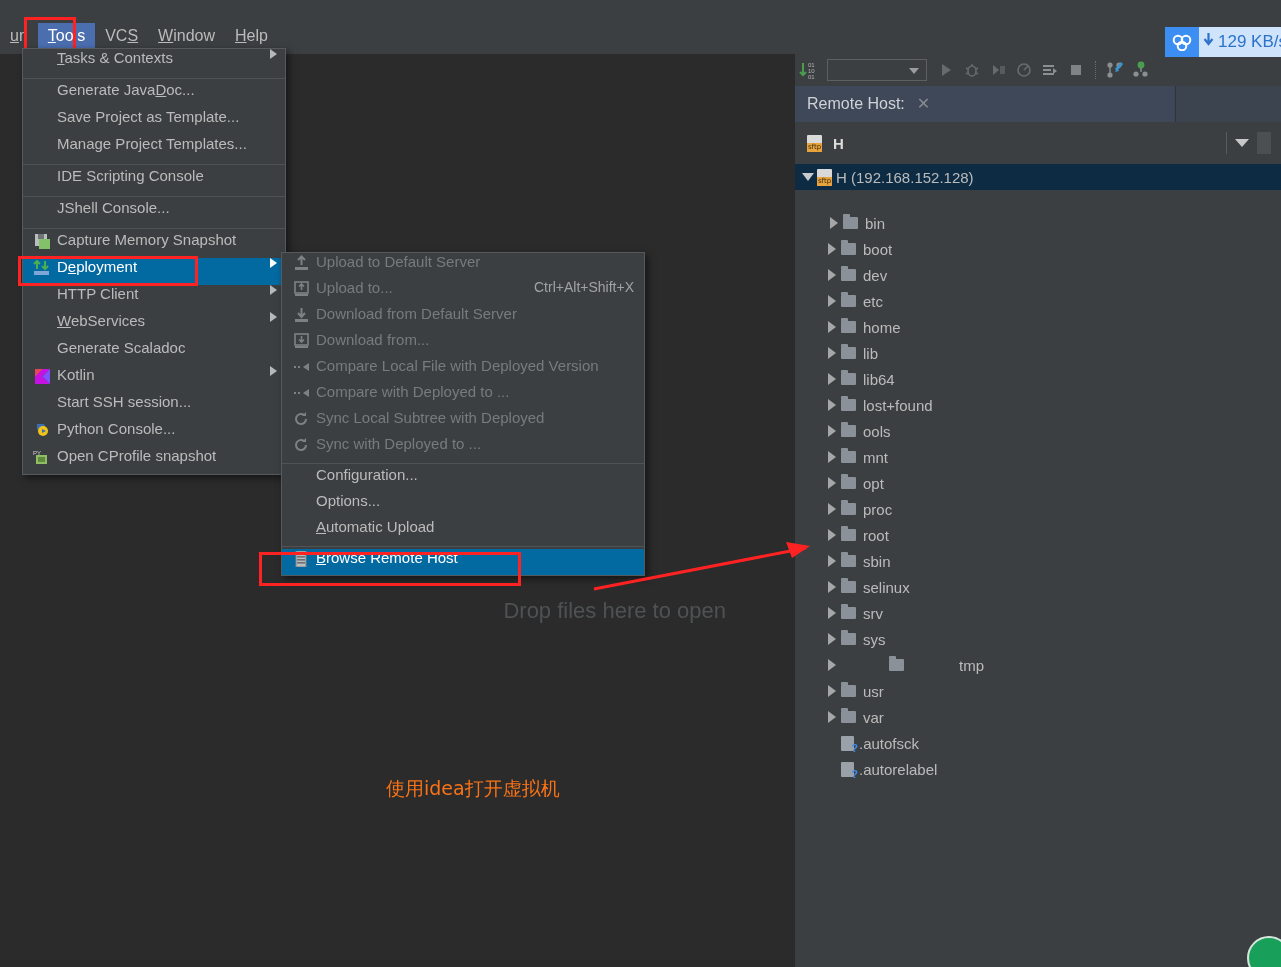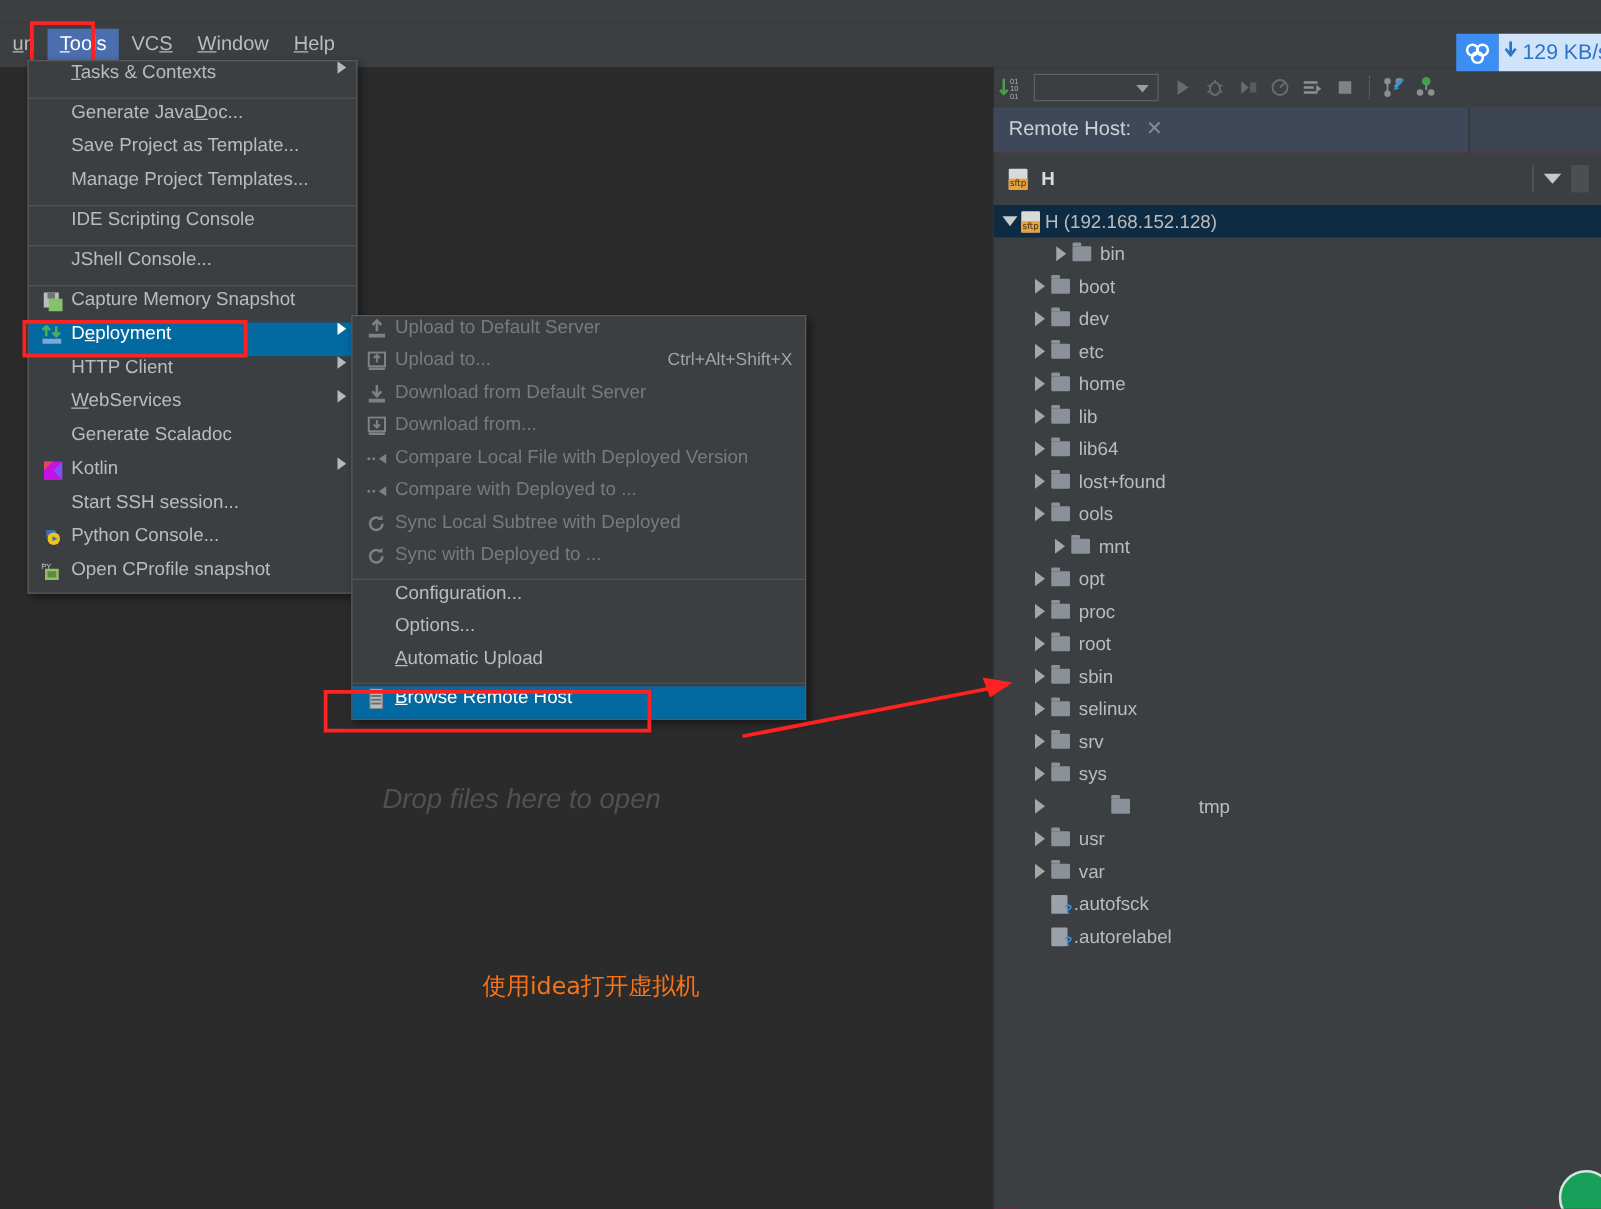--- a/index.html
+++ b/index.html
@@ -21,41 +21,41 @@
   .menubar{position:absolute;left:0;top:18px;width:1281px;height:36px;background:#3c3f41;
            display:flex;align-items:center;}
   .menubar-item{padding:3px 10px;color:#bbbbbb;font-size:16px;line-height:20px;white-space:nowrap;}
   .menubar-item.active{background:#4b6eaf;color:#ffffff;}
 
   
   .hl-tools{position:absolute;left:24px;top:17px;width:52px;height:36px;border:3px solid #ff2222;box-sizing:border-box;}
 
   
   .editor{position:absolute;left:0;top:54px;width:795px;height:913px;background:#2b2b2b;}
-  .drop-text{position:absolute;left:306px;top:572px;width:420px;text-align:left;
-             color:#4e5254;font-size:22px;white-space:nowrap;font-style:italic;}
+  .drop-text{position:absolute;left:306px;top:544px;width:420px;text-align:right;
+             color:#4e5254;font-size:22px;white-space:nowrap;}
   .annotation{position:absolute;left:386px;top:722px;color:#f97316;font-size:19px;
               font-family:"DejaVu Sans",sans-serif;white-space:nowrap;}
 
   
   .toolbar{position:absolute;left:795px;top:54px;width:486px;height:32px;background:#3c3f41;
            display:flex;align-items:center;}
   .tb-ico{width:26px;height:26px;display:flex;align-items:center;justify-content:center;opacity:.85;}
   .tb-combo{width:100px;height:22px;margin:0 6px;border:1px solid #5e6060;background:#3c3f41;
             display:flex;align-items:center;justify-content:flex-end;padding-right:6px;box-sizing:border-box;}
   .tb-sep{width:1px;height:18px;border-left:1px dotted #6a6d6e;margin:0 6px;}
 
   
   .netbadge{position:absolute;left:1165px;top:27px;height:30px;display:flex;align-items:center;z-index:40;}
   .netbadge .nb-icon{width:34px;height:30px;background:#3c8ef3;display:flex;align-items:center;justify-content:center;}
   .netbadge .nb-text{height:30px;background:#cfe4fb;color:#2d72c9;font-size:17px;display:flex;
                      align-items:center;padding:0 6px 0 4px;white-space:nowrap;}
 
   
-  .rh{position:absolute;left:795px;top:86px;width:486px;height:881px;background:#be185d;}
+  .rh{position:absolute;left:795px;top:86px;width:486px;height:881px;background:#22c55e;}
   .rh-tabbar{position:absolute;left:0;top:0;width:486px;height:36px;background:#3c4450;}
   .rh-tab{position:absolute;left:0;top:0;width:379px;height:36px;background:#3f4859;
           display:flex;align-items:center;padding-left:12px;box-sizing:border-box;}
   .rh-tab-title{color:#cfd2d6;font-size:16px;}
   .rh-tab-close{margin-left:12px;color:#888c8f;font-size:16px;line-height:14px;}
   .rh-tabbar-rest{position:absolute;left:380px;top:0;width:106px;height:36px;background:#3c4450;border-left:1px solid #31363b;}
 
   .rh-toolbar{position:absolute;left:0;top:36px;width:486px;height:42px;background:#3c3f41;
               display:flex;align-items:center;padding-left:12px;box-sizing:border-box;}
   .rh-server{display:flex;align-items:center;gap:7px;}
@@ -245,21 +245,21 @@
     </div>
 
     <div class="rh-tree" id="rh-tree">
         <div class="trow sel" style="padding-left: 4px;">
           <span class="twist">
             <span class="tri-down"></span>
           </span>
           <span class="ico-sftp"></span>
           <span>H (192.168.152.128)</span>
         </div>
-        <div class="trow" style="padding-left: 45px;">
+        <div class="trow" style="padding-left: 30px; margin-top: 20px;">
           <span class="twist">
             <span class="tri-right"></span>
           </span>
           <span class="ico-folder"></span>
           <span>bin</span>
         </div>
         <div class="trow" style="padding-left: 28px;">
           <span class="twist">
             <span class="tri-right"></span>
           </span>
@@ -308,21 +308,21 @@
           <span class="ico-folder"></span>
           <span>lost+found</span>
         </div>
         <div class="trow" style="padding-left: 28px;">
           <span class="twist">
             <span class="tri-right"></span>
           </span>
           <span class="ico-folder"></span>
           <span>ools</span>
         </div>
-        <div class="trow" style="padding-left: 28px; margin-left: 16px;">
+        <div class="trow" style="padding-left: 28px;">
           <span class="twist">
             <span class="tri-right"></span>
           </span>
           <span class="ico-folder"></span>
           <span>mnt</span>
         </div>
         <div class="trow" style="padding-left: 28px;">
           <span class="twist">
             <span class="tri-right"></span>
           </span>

